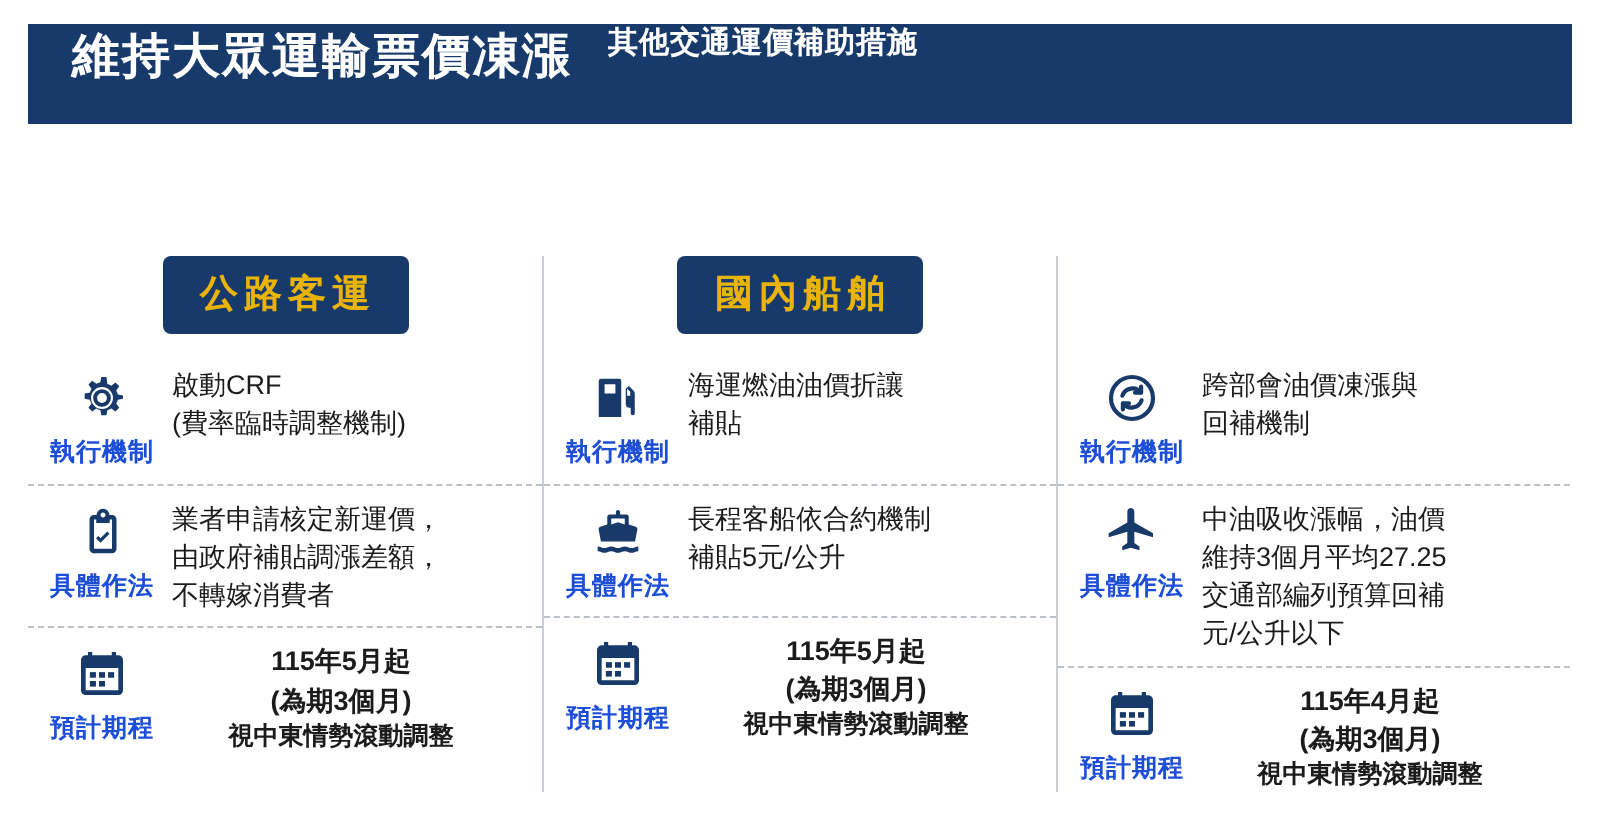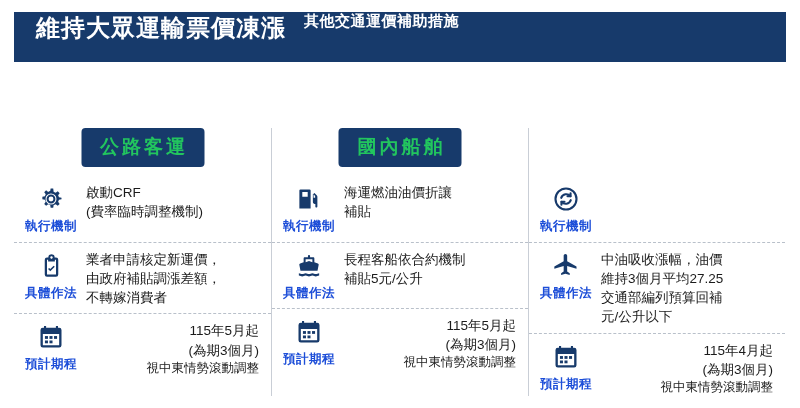--- a/index.html
+++ b/index.html
@@ -56,21 +56,21 @@
     height: 268px;
     padding-top: 34px;
   }
   .col + .col { border-left: 1px solid #c9ced6; }
 
   .col-title {
     position: absolute;
     top: 0; left: 50%;
     transform: translateX(-50%);
     background: #173a6b;
-    color: #22c55e;
+    color: #eab308;
     font-size: 19px;
     font-weight: bold;
     letter-spacing: 3px;
     padding: 6px 16px 7px 19px;
     border-radius: 4px;
     white-space: nowrap;
   }
 
   .rows { margin-top: 14px; }
 
@@ -109,23 +109,24 @@
     flex: 1 1 auto;
     padding-left: 4px;
     padding-top: 1px;
     font-size: 13.5px;
     line-height: 1.42;
     color: #1b1b1b;
   }
   .text-cell .line { white-space: nowrap; }
 
   .text-cell.centered {
-    text-align: right;
+    text-align: center;
     padding-left: 0;
     padding-right: 4px;
+    font-weight: bold;
   }
   .small-note { font-size: 12.5px; }
 
   svg { display: block; }
 </style>
 </head>
 <body>
 
 <div id="root">
 
@@ -266,20 +267,24 @@
               <svg width="28" height="28" viewBox="0 0 24 24" fill="none" stroke="#173a6b" stroke-width="1.8">
                 <circle cx="12" cy="12" r="9" fill="none"></circle>
                 <path d="M15.8 9.6A4.6 4.6 0 0 0 7.9 11" fill="none" stroke-linecap="round"></path>
                 <path d="M8.2 14.4a4.6 4.6 0 0 0 7.9-1.4" fill="none" stroke-linecap="round"></path>
                 <path d="M15.9 7.1v2.6h-2.6" fill="none" stroke-linecap="round" stroke-linejoin="round"></path>
                 <path d="M8.1 16.9v-2.6h2.6" fill="none" stroke-linecap="round" stroke-linejoin="round"></path>
               </svg>
             </div>
             <div class="icon-label">執行機制</div>
           </div>
+          <div class="text-cell">
+            <div class="line">跨部會油價凍漲與</div>
+            <div class="line">回補機制</div>
+          </div>
         </div>
 
         <div class="row sep">
           <div class="icon-cell">
             <div class="icon-box">
               <svg width="28" height="28" viewBox="0 0 24 24" fill="#173a6b">
                 <path d="M21 14.3v-1.8l-8-4.6V3.2c0-.8-.7-1.5-1.5-1.5s-1.5.7-1.5 1.5v4.7l-8 4.6v1.8l8-2.4v4.8l-2.2 1.5v1.6l3.7-1.1 3.7 1.1v-1.6L13 16.7v-4.8l8 2.4z"></path>
               </svg>
             </div>
             <div class="icon-label">具體作法</div>

